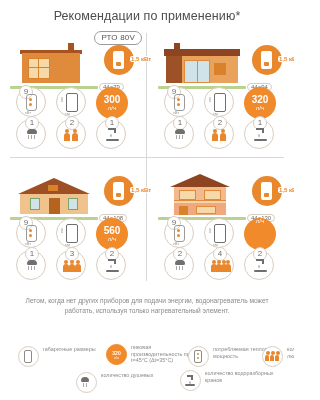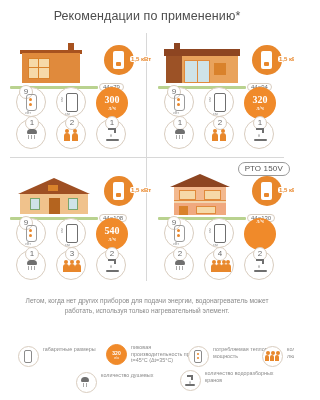--- a/index.html
+++ b/index.html
@@ -155,21 +155,21 @@
     border:1px solid #6f6f6f;border-radius:2px;box-sizing:border-box;
   }
   .side-lbl{position:absolute;left:2px;top:9px;font-size:4px;color:#8c8c8c;transform:rotate(-90deg);}
   .bot-lbl{position:absolute;left:8px;bottom:0px;font-size:4px;color:#8c8c8c;}
 
   
   .flow{
     position:absolute;left:90px;top:0;
     width:32px;height:32px;border-radius:50%;
     background:#f08a2a;
-    color:#fff;text-align:center;font-family:Liberation Serif, serif;
+    color:#fff;text-align:center;
   }
   .flow .v{display:block;font-size:10px;font-weight:bold;line-height:11px;padding-top:7px;}
   .flow .u{display:block;font-size:6px;line-height:7px;}
 
   
   .g-shower{position:absolute;left:8px;top:9px;width:14px;height:12px;}
   .g-shower .head{position:absolute;left:2px;top:0;width:10px;height:5px;background:#6f6f6f;border-radius:6px 6px 2px 2px;}
   .g-shower .d{position:absolute;width:1px;height:4px;background:#a8a8a8;top:6px;}
   .g-people{position:absolute;left:6px;top:8px;width:18px;height:13px;}
   .g-people span{position:absolute;bottom:0;width:6px;height:8px;background:#e8872b;border-radius:3px 3px 0 0;}
@@ -215,20 +215,21 @@
 
 <div class="page">
 
   <div class="title">Рекомендации по применению*</div>
 
   <div class="grid">
     <div class="vline"></div>
     <div class="hline"></div>
 
     <div class="quad q1">
+      <div class="pto">РТО 80V</div>
 
       <div class="house-wrap">
         <div class="h1-chim"></div>
         <div class="h1-roof"></div>
         <div class="h1-body"></div>
         <div class="h1-win"></div>
         <div class="h1-winbar-v"></div>
         <div class="h1-winbar-h"></div>
         <div class="ground"></div>
       </div>
@@ -382,21 +383,21 @@
             </div>
           <span class="unit-lbl">кВт</span>
         </div>
         <div class="circ c-b">
           <span class="dim-tag">44×108</span>
           <div class="mini-box"></div>
           <span class="side-lbl">см</span>
           <span class="bot-lbl">см</span>
         </div>
         <div class="flow">
-          <span class="v">540</span>
+          <span class="v">560</span>
           <span class="u">л/ч</span>
         </div>
       </div>
 
       <div class="row row2">
         <div class="circ c-a">
           <span class="cnt cnt-top">1</span>
           <div class="g-shower">
             <span class="head"></span>
               <span class="d" style="left:3px"></span>
@@ -418,21 +419,20 @@
               <span class="sp"></span>
               <span class="st"></span>
               <span class="dr"></span>
               <span class="bs"></span>
             </div>
         </div>
       </div>
     </div>
 
     <div class="quad q4">
-      <div class="pto">РТО 150V</div>
 
       <div class="house-wrap">
         <div class="h4-roof"></div>
         <div class="h4-top"></div>
         <div class="h4-tw1"></div>
         <div class="h4-tw2"></div>
         <div class="h4-bal"></div>
         <div class="h4-bot"></div>
         <div class="h4-door"></div>
         <div class="h4-bw"></div>

